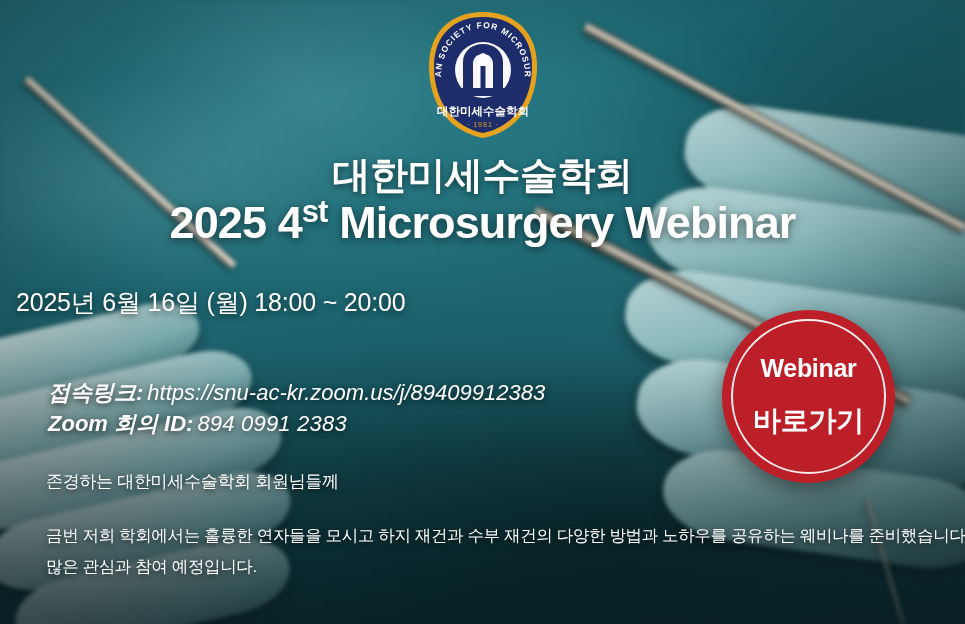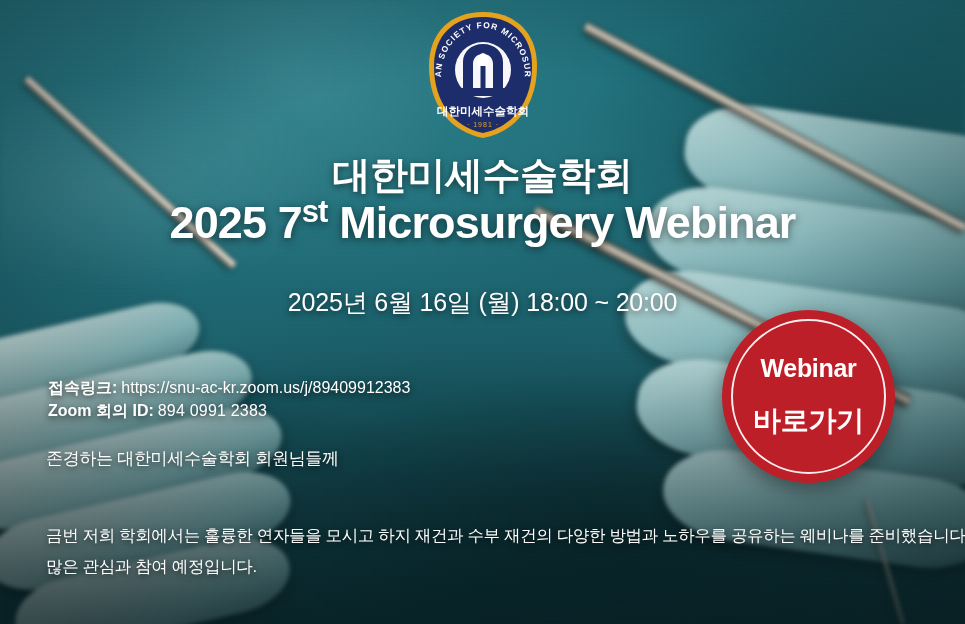--- a/index.html
+++ b/index.html
@@ -144,47 +144,48 @@
     white-space: nowrap;
   }
   .title-en .ord {
     font-size: 31px;
     vertical-align: super;
     line-height: 0;
     font-weight: 700;
   }
   .subtitle-date {
     position: absolute;
-    left: 0; right: 0; top: 286px;
-    text-align: center;
+    left: 16px; right: 0; top: 286px;
+    text-align: left;
     font-size: 25px;
     font-weight: 400;
     letter-spacing: -0.2px;
     text-shadow: 0 2px 7px rgba(0,0,0,.6);
   }
 
   
   .access {
     position: absolute;
     left: 48px; top: 377px;
     line-height: 1.42;
     text-shadow: 0 2px 7px rgba(0,0,0,.7);
   }
   .access-row {
-    font-size: 16px;
+    font-size: 22px;
     white-space: nowrap;
+    font-style: italic;
   }
   .access-label { font-weight: 700; }
   .access-value { font-weight: 400; padding-left: 4px; }
   .access-row.id .access-value { font-weight: 400; letter-spacing: .2px; }
 
   
   .greeting {
     position: absolute;
-    left: 46px; top: 447px;
+    left: 46px; top: 470px;
     font-size: 17px;
     font-weight: 400;
     letter-spacing: -0.3px;
     text-shadow: 0 2px 6px rgba(0,0,0,.65);
   }
   .body-text {
     position: absolute;
     left: 46px; top: 520px;
     width: 880px;
     font-size: 16.5px;
@@ -279,21 +280,21 @@
         <rect x="38" y="78" width="48" height="8" rx="2" fill="#1d2d6b"></rect>
 
         <text x="62" y="105" text-anchor="middle" font-family="'DejaVu Sans', sans-serif" font-size="11.5" font-weight="bold" fill="#ffffff">대한미세수술학회</text>
 
         <text x="62" y="117" text-anchor="middle" font-family="'Liberation Sans', sans-serif" font-size="7" fill="#e4a21f" letter-spacing="1">· 1981 ·</text>
       </svg>
     </div>
 
     <div class="title-block">
       <h1 class="title-ko">대한미세수술학회</h1>
-      <h2 class="title-en"><span>2025 7</span><span class="ord">st</span><span> Microsurgery Webinar</span></h2>
+      <h2 class="title-en"><span>2025 4</span><span class="ord">st</span><span> Microsurgery Webinar</span></h2>
     </div>
 
     <div class="subtitle-date">2025년 6월 16일 (월) 18:00 ~ 20:00</div>
 
     <div class="access">
       <div class="access-row link">
         <span class="access-label">접속링크:</span><span class="access-value">https://snu-ac-kr.zoom.us/j/89409912383</span>
       </div>
       <div class="access-row id">
         <span class="access-label">Zoom 회의 ID:</span><span class="access-value">894 0991 2383</span>

